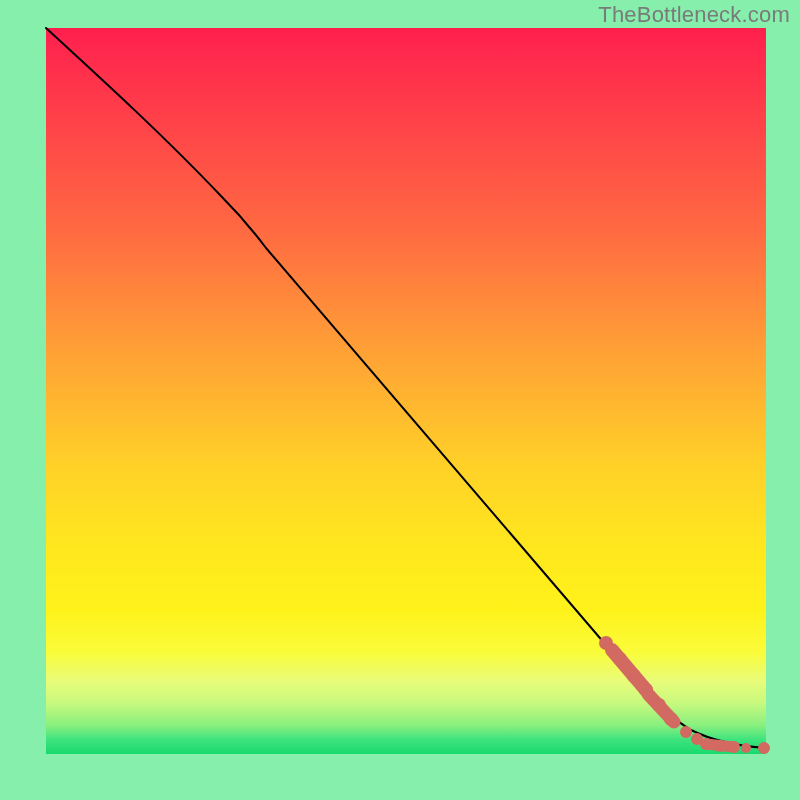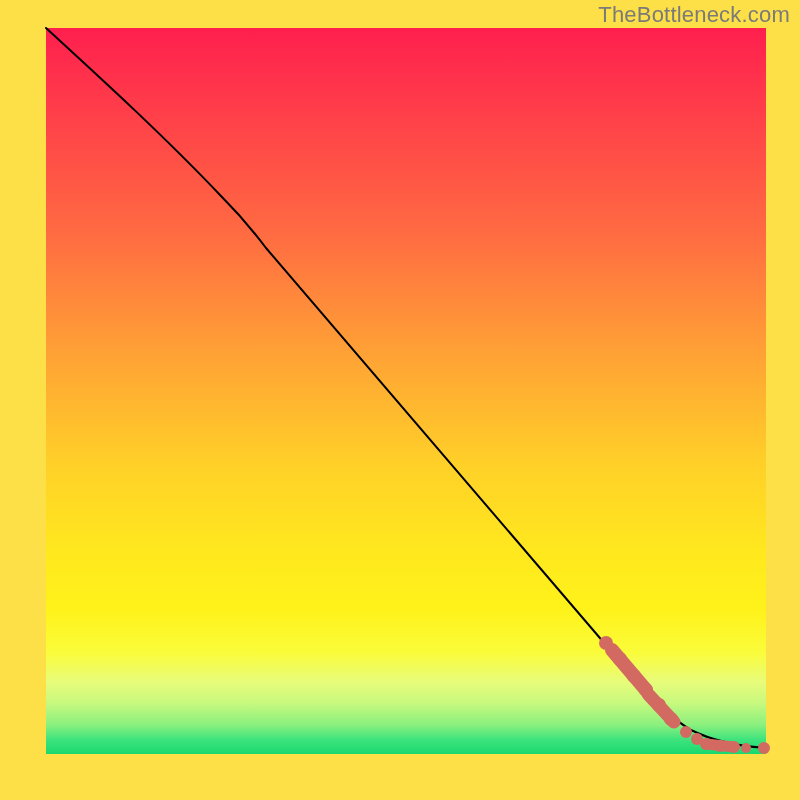--- a/index.html
+++ b/index.html
@@ -8,21 +8,21 @@
     width: 800px;
     height: 800px;
     background: #000;
     font-family: Arial, Helvetica, sans-serif;
     overflow: hidden;
   }
   .frame {
     position: relative;
     width: 800px;
     height: 800px;
-    background: #fde047;
+    background: #86efac;
   }
   .attribution {
     position: absolute;
     top: 2px;
     right: 10px;
     color: #7a7a7a;
     font-size: 22px;
     font-weight: 500;
     letter-spacing: 0.2px;
   }

